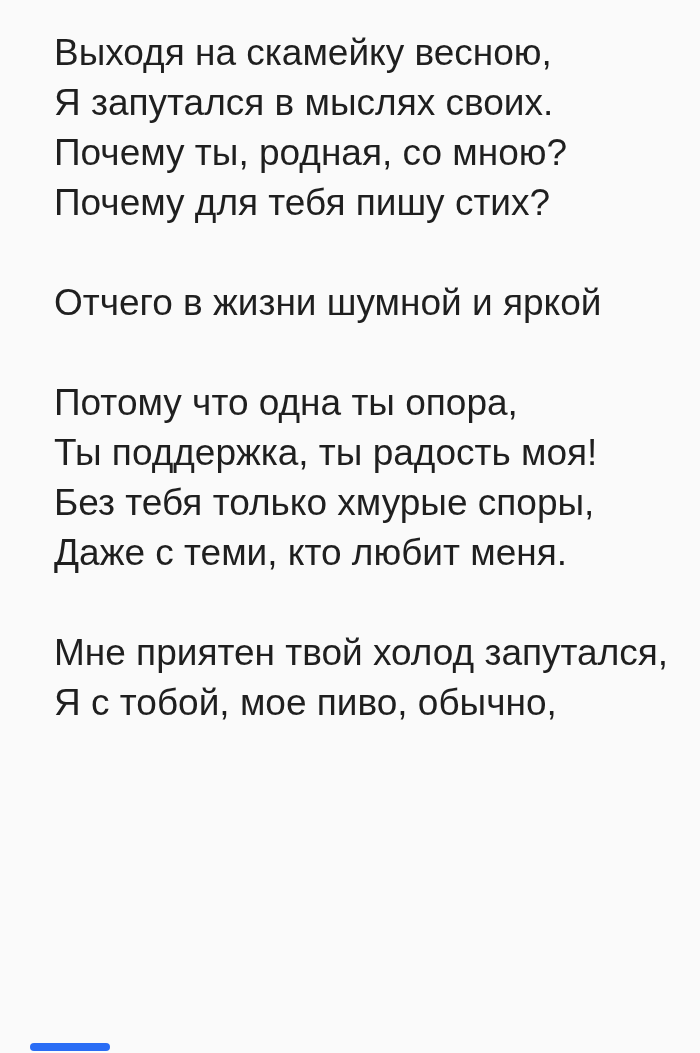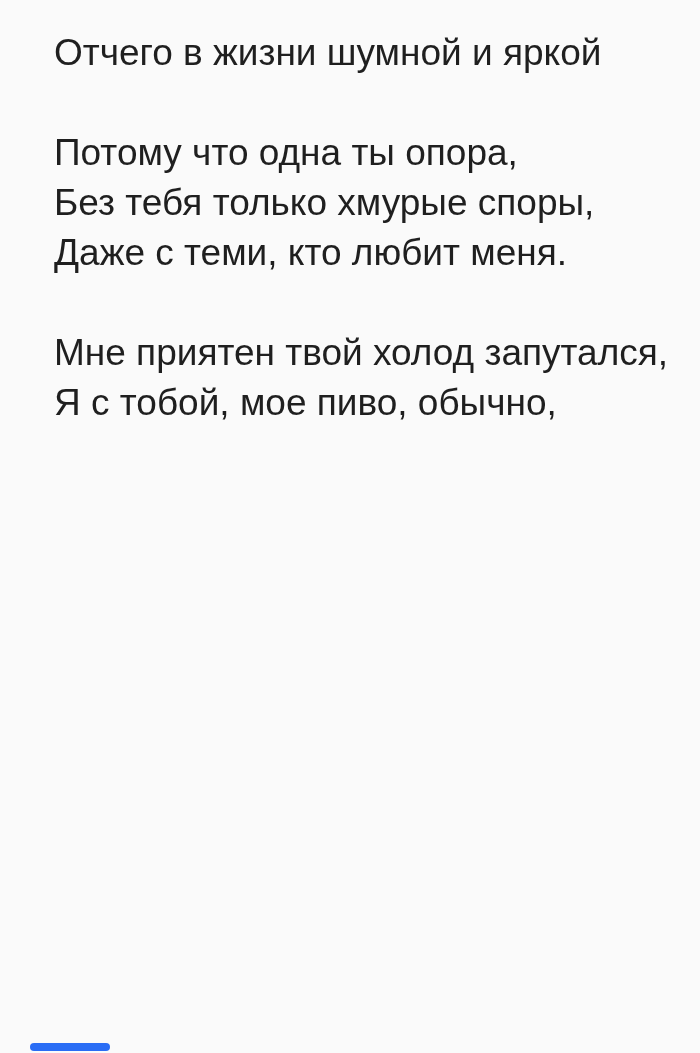--- a/index.html
+++ b/index.html
@@ -33,27 +33,34 @@
     border-radius: 4px;
   }
 </style>
 </head>
 <body>
 
 <div class="card">
 
   <div class="poem">
 
+    <p class="stanza">
+      <span class="line">Выходя на скамейку весною,</span>
+      <span class="line">Я запутался в мыслях своих.</span>
+      <span class="line">Почему ты, родная, со мною?</span>
+      <span class="line">Почему для тебя пишу стих?</span>
+    </p>
 
     <p class="stanza">
       <span class="line">Отчего в жизни шумной и яркой</span>
     </p>
 
     <p class="stanza">
       <span class="line">Потому что одна ты опора,</span>
+      <span class="line">Ты поддержка, ты радость моя!</span>
       <span class="line">Без тебя только хмурые споры,</span>
       <span class="line">Даже с теми, кто любит меня.</span>
     </p>
 
     <p class="stanza">
       <span class="line">Мне приятен твой холод запутался,</span>
       <span class="line">Я с тобой, мое пиво, обычно,</span>
     </p>
 
   </div>

